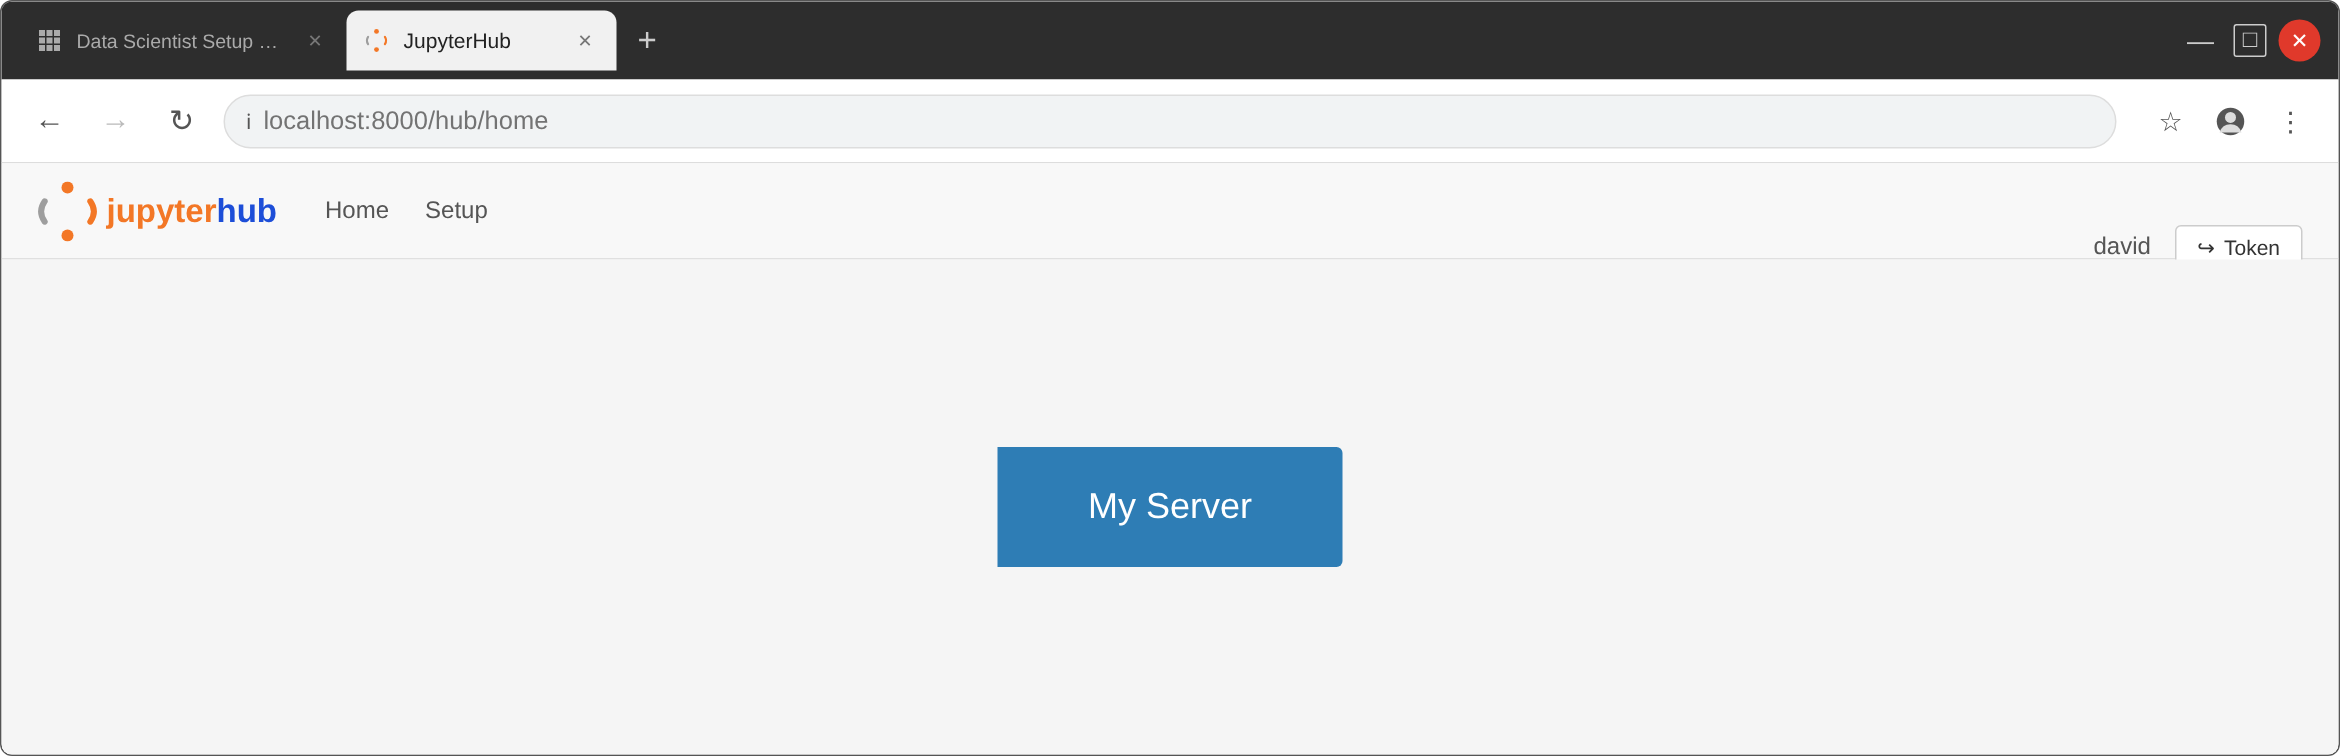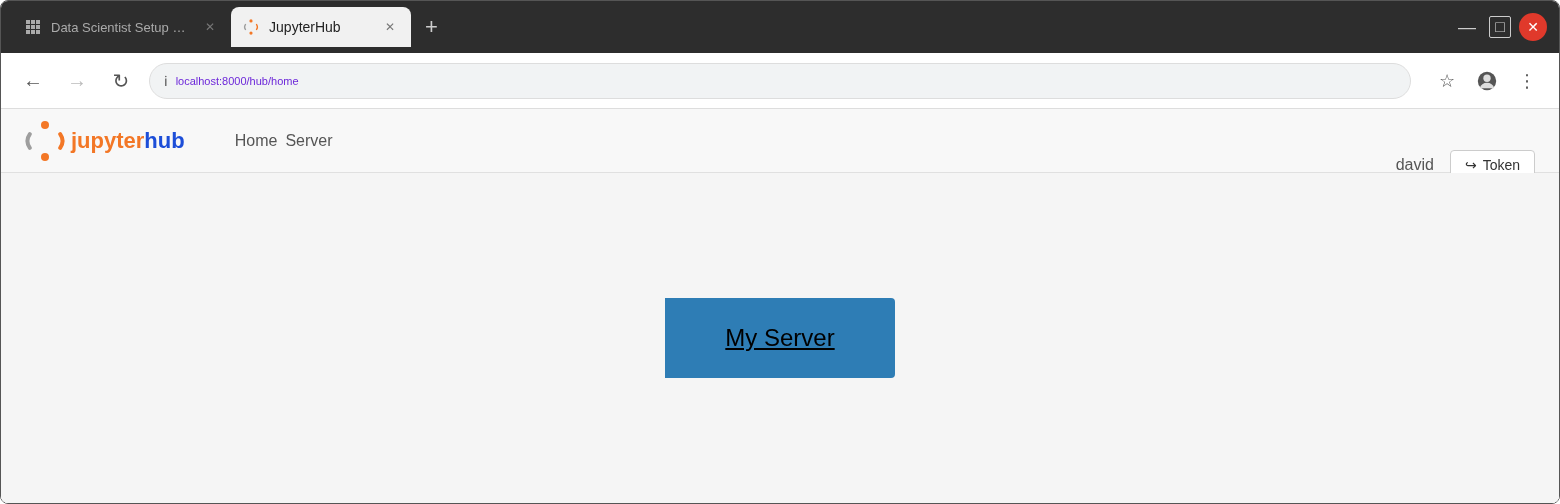--- a/index.html
+++ b/index.html
@@ -20,43 +20,43 @@
     .win-btn { width: 28px; height: 28px; border-radius: 50%; border: none; cursor: pointer; font-size: 14px; display: flex; align-items: center; justify-content: center; color: #fff; }
     .win-btn.minimize { background: transparent; color: #ccc; font-size: 18px; }
     .win-btn.maximize { background: transparent; color: #ccc; font-size: 16px; border: 1px solid #ccc; border-radius: 2px; width: 22px; height: 22px; }
     .win-btn.close { background: #e0392b; color: #fff; }
 
     
     .address-bar { background: #fff; height: 56px; display: flex; align-items: center; padding: 0 16px; gap: 12px; border-bottom: 1px solid #ddd; flex-shrink: 0; }
     .nav-btn { background: none; border: none; cursor: pointer; color: #555; font-size: 20px; padding: 4px; border-radius: 50%; width: 32px; height: 32px; display: flex; align-items: center; justify-content: center; }
     .nav-btn.disabled { color: #bbb; cursor: default; }
     .url-bar { flex: 1; display: flex; align-items: center; border: 1px solid #ddd; border-radius: 20px; background: #f1f3f4; padding: 6px 14px; gap: 8px; height: 36px; }
-    .url-text { font-size: 11px; color: #6d28d9; flex: 1; }
+    .url-text { font-size: 17px; color: #737373; flex: 1; }
     .url-info-icon { color: #555; font-size: 14px; }
     .browser-actions { display: flex; align-items: center; gap: 8px; margin-left: 8px; }
     .browser-action-btn { background: none; border: none; cursor: pointer; color: #555; font-size: 18px; width: 32px; height: 32px; display: flex; align-items: center; justify-content: center; border-radius: 50%; }
 
     
     .page-content { flex: 1; background: #fff; display: flex; flex-direction: column; overflow: hidden; }
 
     
     .navbar { background: #f8f8f8; border-bottom: 1px solid #e0e0e0; height: 64px; display: flex; align-items: center; padding: 0 24px; flex-shrink: 0; }
     .logo { display: flex; align-items: center; gap: 6px; margin-right: 32px; }
     .logo-text { font-size: 22px; font-weight: 300; color: #555; }
     .logo-text span { color: #f37726; font-weight: 700; }
-    .nav-links { display: flex; gap: 8px; align-items: center; margin-left: 18px; }
+    .nav-links { display: flex; gap: 24px; align-items: center; }
     .nav-link { font-size: 16px; color: #555; text-decoration: none; cursor: pointer; padding: 4px 0; }
     .navbar-right { margin-left: auto; display: flex; align-items: center; gap: 16px; margin-top: 48px; }
     .username { font-size: 16px; color: #555; }
     .logout-btn { border: 1px solid #ccc; background: #fff; padding: 6px 14px; border-radius: 4px; cursor: pointer; font-size: 14px; color: #333; display: flex; align-items: center; gap: 6px; }
 
     
     .main-area { flex: 1; display: flex; align-items: center; justify-content: center; background: #f5f5f5; gap: 0; }
     .stop-server-btn { background: #c0392b; color: #fff; border: none; padding: 0 40px; height: 80px; font-size: 24px; font-weight: 400; cursor: pointer; border-radius: 4px 0 0 4px; min-width: 320px; }
-    .my-server-btn { background: #2e7db5; color: #000000; border: none; padding: 0 40px; height: 80px; font-size: 24px; font-weight: 400; cursor: pointer; border-radius: 0 4px 4px 0; min-width: 230px; text-decoration: underline; }
+    .my-server-btn { background: #2e7db5; color: #ffffff; border: none; padding: 0 40px; height: 80px; font-size: 24px; font-weight: 400; cursor: pointer; border-radius: 0 4px 4px 0; min-width: 230px; }
 
     
     .jupyter-spinner { width: 40px; height: 40px; }
   </style>
 </head>
 <body>
 
 <div class="browser-window">
 
   <div class="title-bar">
@@ -131,21 +131,21 @@
           <circle cx="50" cy="90" r="10" fill="#f37726"></circle>
           <path d="M88 33 Q100 50 88 67" stroke="#f37726" stroke-width="10" fill="none" stroke-linecap="round"></path>
           <path d="M12 33 Q0 50 12 67" stroke="#9e9e9e" stroke-width="10" fill="none" stroke-linecap="round"></path>
         </svg>
         <span class="logo-text">
           <span>jupyter</span><span style="color:#1d4ed8;">hub</span>
         </span>
       </div>
       <nav class="nav-links">
         <a class="nav-link">Home</a>
-        <a class="nav-link">Server</a>
+        <a class="nav-link">Setup</a>
       </nav>
       <div class="navbar-right">
         <span class="username">david</span>
         <button class="logout-btn">
           <span>↪</span>
           <span>Token</span>
         </button>
       </div>
     </div>
 

